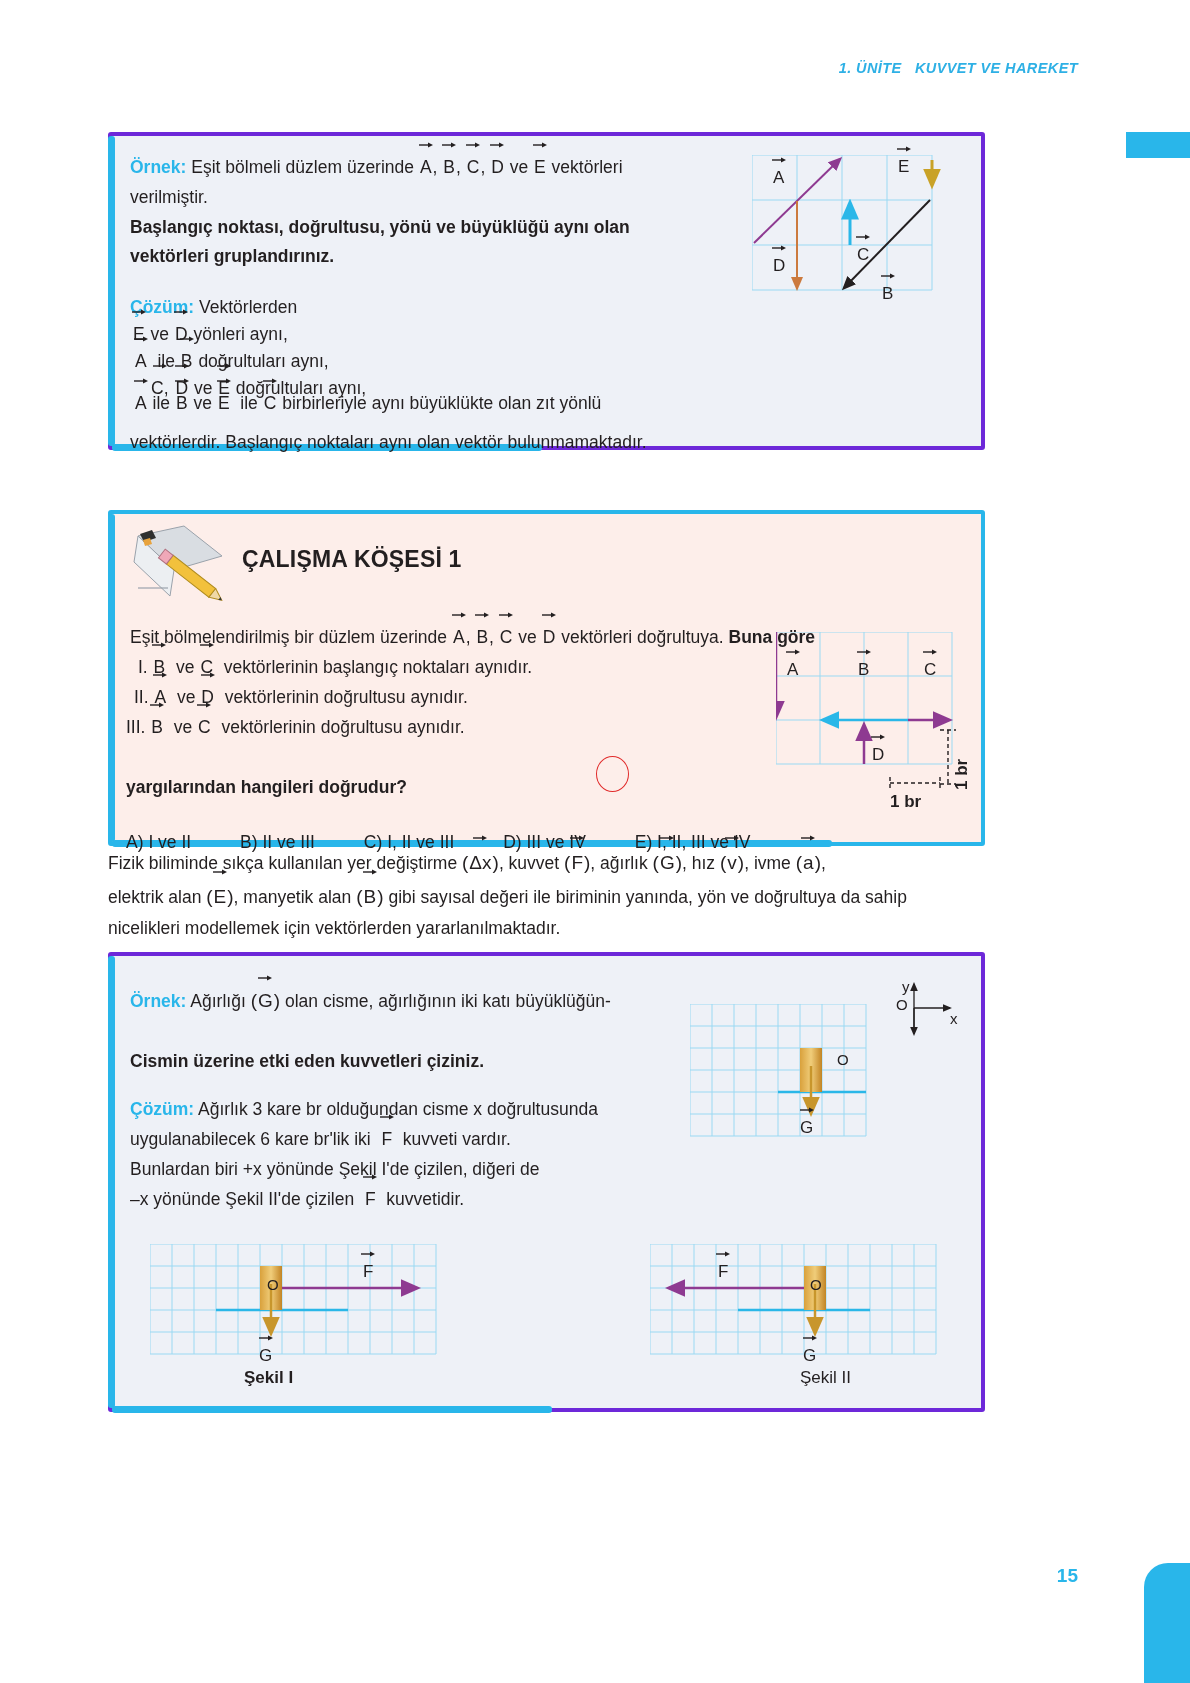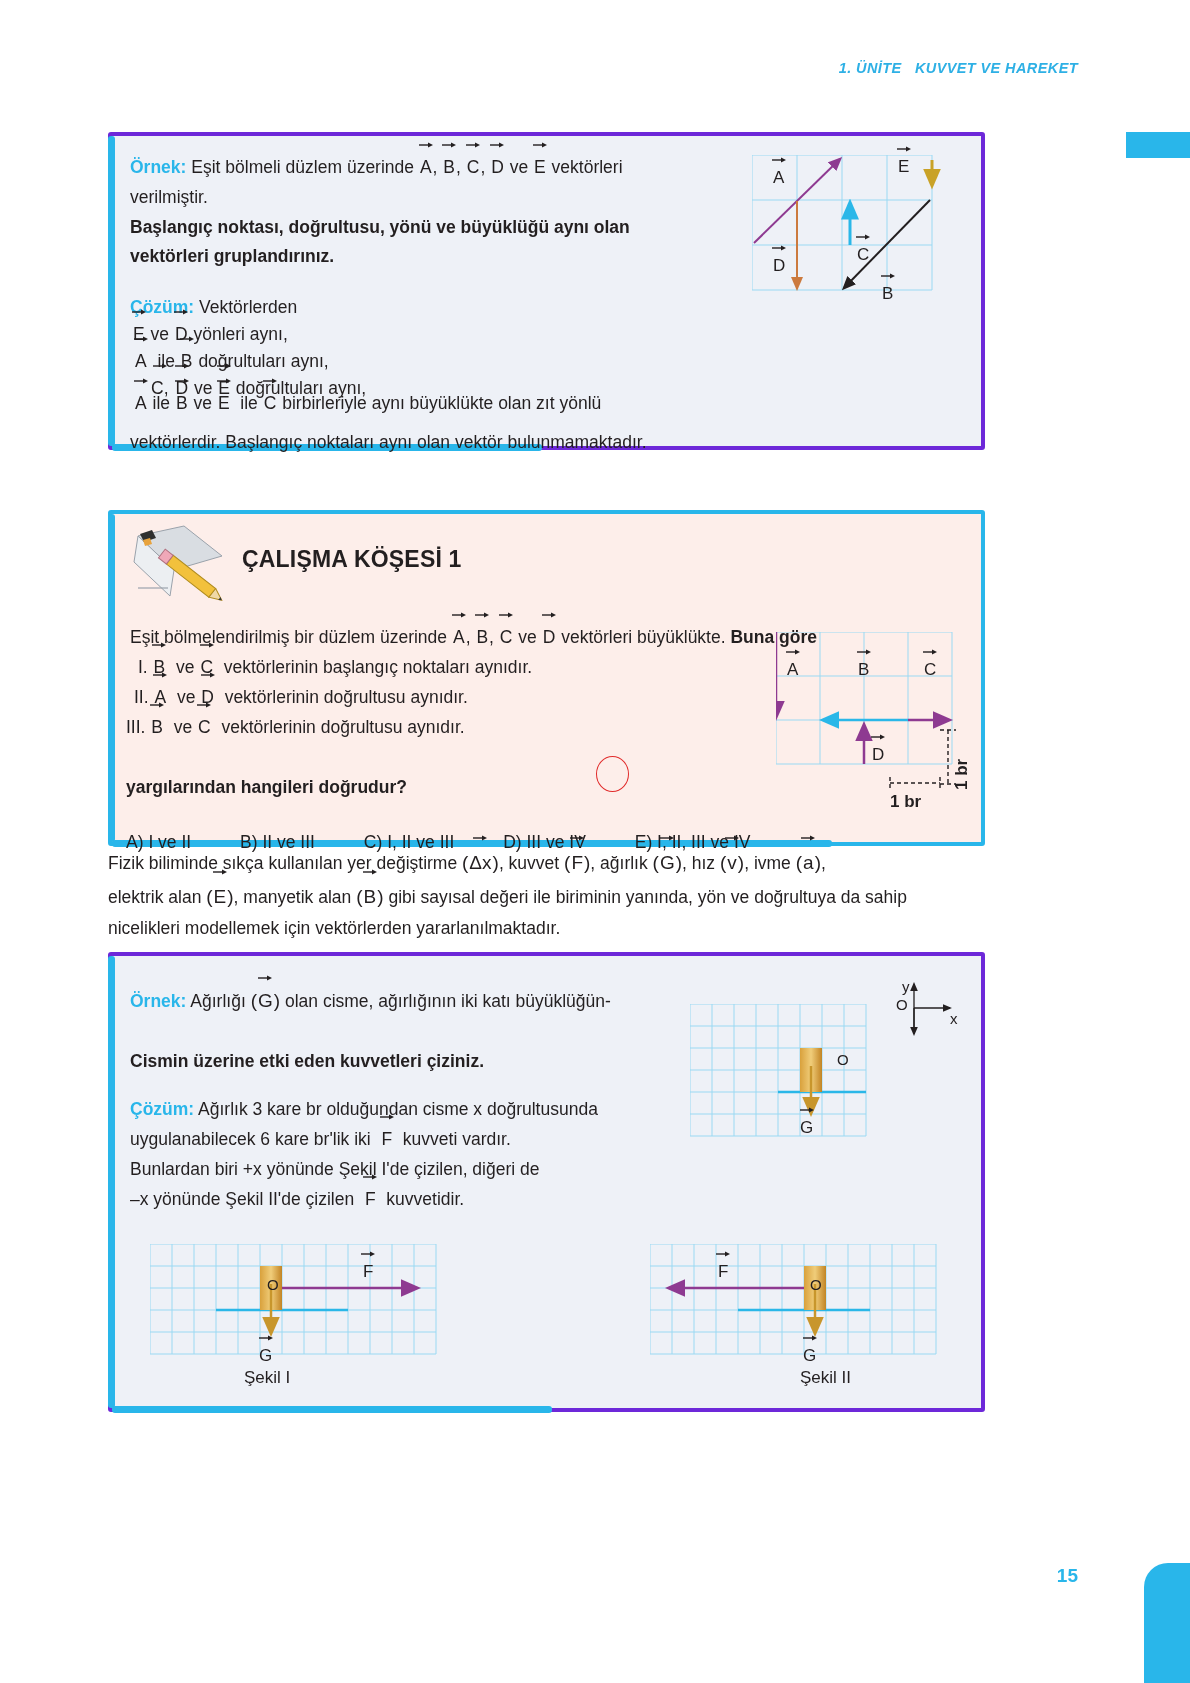--- a/index.html
+++ b/index.html
@@ -309,21 +309,21 @@
           </svg><span>B</span></span>,
       <span class="v"><svg class="va" viewBox="0 0 14 7">
             <line x1="0" y1="4" x2="11" y2="4" stroke="#231f20" stroke-width="1.4"></line>
             <polygon points="14,4 9,1.6 9,6.4" fill="#231f20"></polygon>
           </svg><span>C</span></span>
       <span>ve</span>
       <span class="v"><svg class="va" viewBox="0 0 14 7">
             <line x1="0" y1="4" x2="11" y2="4" stroke="#231f20" stroke-width="1.4"></line>
             <polygon points="14,4 9,1.6 9,6.4" fill="#231f20"></polygon>
           </svg><span>D</span></span>
-      <span>vektörleri büyüklükte.</span>
+      <span>vektörleri doğrultuya.</span>
       <span class="bold">Buna göre</span>
     </div>
 
     <div class="t body-txt" style="left:26px; top:140px;">
       <span>I.</span>
       <span class="v"><svg class="va" viewBox="0 0 14 7">
             <line x1="0" y1="4" x2="11" y2="4" stroke="#231f20" stroke-width="1.4"></line>
             <polygon points="14,4 9,1.6 9,6.4" fill="#231f20"></polygon>
           </svg><span>B</span></span>&nbsp;
       <span>ve</span>
@@ -649,21 +649,21 @@
             <line x1="0" y1="4" x2="11" y2="4" stroke="#231f20" stroke-width="1.4"></line>
             <polygon points="14,4 9,1.6 9,6.4" fill="#231f20"></polygon>
           </svg><span>G</span></span>
     </div>
     <div class="t" style="left:250px; top:306px; font-size:17px;">
       <span class="v"><svg class="va" viewBox="0 0 14 7">
             <line x1="0" y1="4" x2="11" y2="4" stroke="#231f20" stroke-width="1.4"></line>
             <polygon points="14,4 9,1.6 9,6.4" fill="#231f20"></polygon>
           </svg><span>F</span></span>
     </div>
-    <div class="figcap" style="left:132px; top:412px;">Şekil I</div>
+    <div class="figcap" style="left:132px; top:412px;font-weight:bold;">Şekil I</div>
 
     <div class="grid" style="left:538px; top:288px;">
       <svg width="310" height="120" viewBox="0 0 310 120">
         <defs>
           <linearGradient id="blockg3" x1="0" y1="0" x2="1" y2="0">
             <stop offset="0%" stop-color="#d9a13c"></stop>
               <stop offset="50%" stop-color="#f0cd7a"></stop>
               <stop offset="100%" stop-color="#c28424"></stop>
           </linearGradient>
           <marker id="gold3" markerWidth="8" markerHeight="8" refX="6" refY="3.5" orient="auto">

